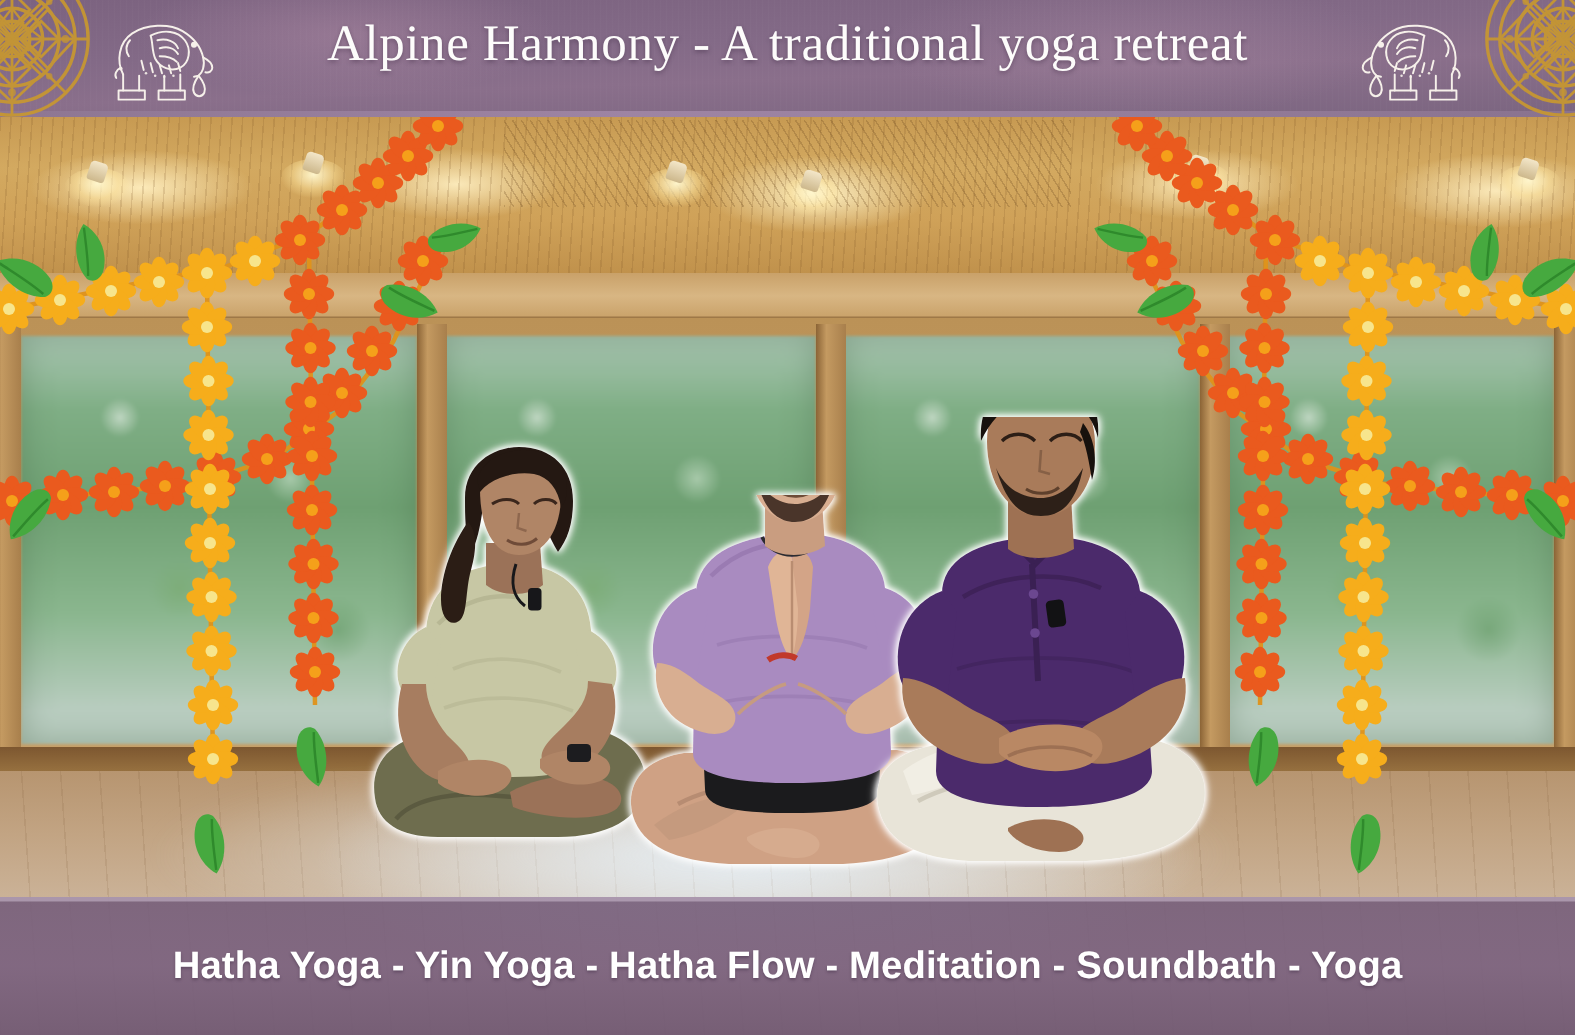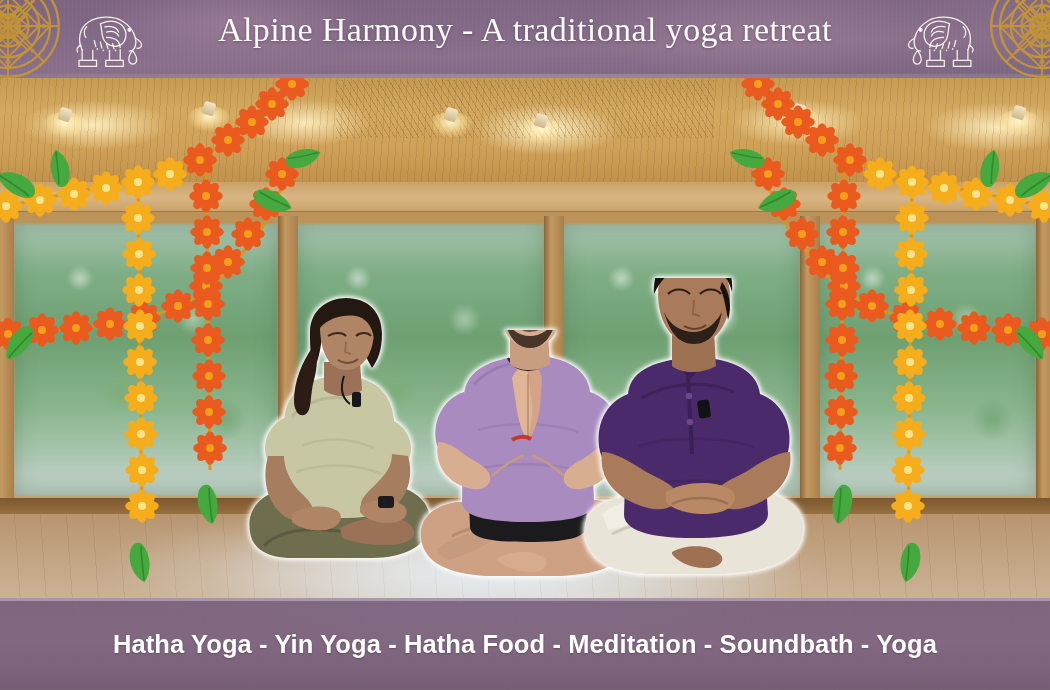--- a/index.html
+++ b/index.html
@@ -776,16 +776,16 @@
           <use href="#leaf2"></use>
         </g>
       <g transform="translate(286,80) rotate(104) scale(1)">
           <use href="#leaf2"></use>
         </g>
     </svg>
 
   </div>
 
   <div class="footer">
-    <div class="footer-line">Hatha Yoga - Yin Yoga - Hatha Food - Meditation - Soundbath - Yoga</div>
+    <div class="footer-line">Hatha Yoga - Yin Yoga - Hatha Flow - Meditation - Soundbath - Yoga</div>
   </div>
 
 </div>
 
 </body></html>

